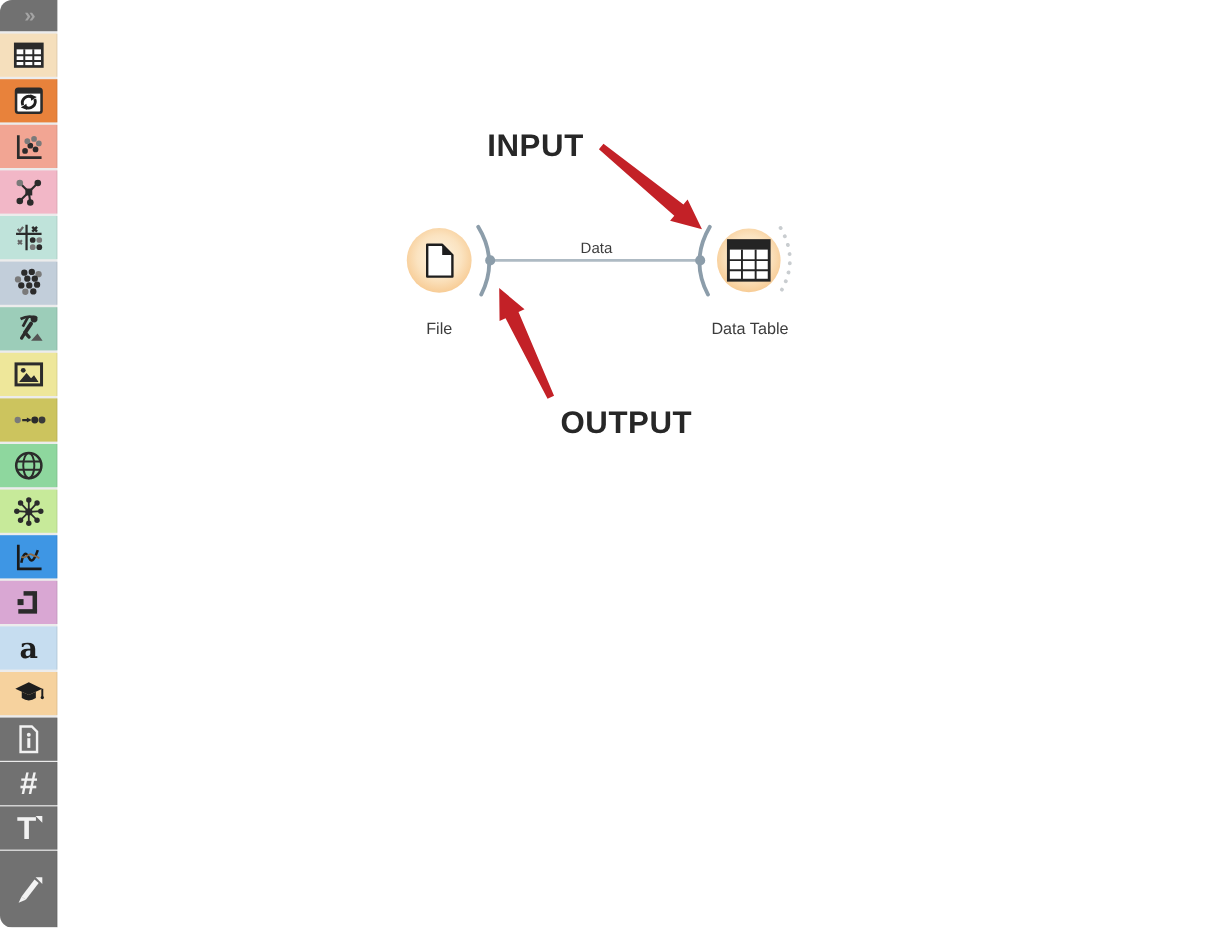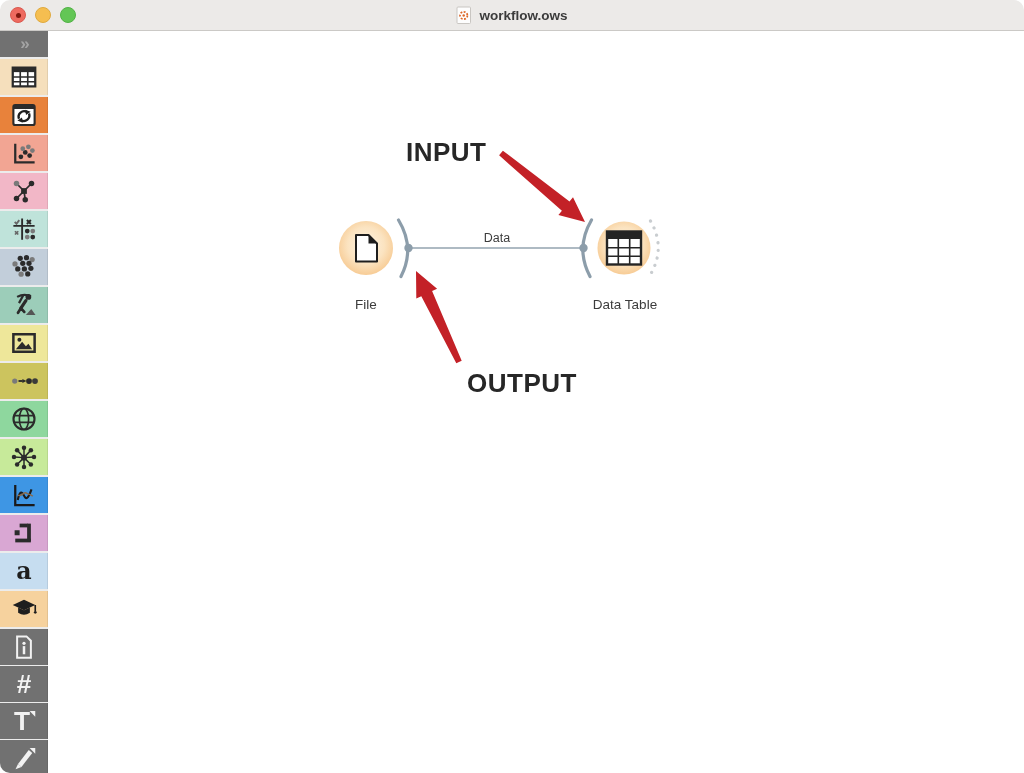--- a/index.html
+++ b/index.html
@@ -28,35 +28,20 @@
   .node-label{font-family:"Liberation Sans",sans-serif;font-size:13.5px;fill:var(--label-ink,#3C3C3C);}
   .link-label{font-family:"Liberation Sans",sans-serif;font-size:12.5px;fill:var(--label-ink,#3C3C3C);}
   .anno{font-family:"Liberation Sans",sans-serif;font-size:26px;font-weight:600;letter-spacing:0.5px;fill:var(--annotation-ink,#272727);}
   .glyph-icon{font-family:"Liberation Sans",sans-serif;font-weight:bold;}
 </style>
 </head>
 <body>
 
 <div class="window">
 
-  <div class="titlebar">
-    <div class="traffic">
-      <div class="tl close"></div>
-      <div class="tl min"></div>
-      <div class="tl max"></div>
-    </div>
-    <div class="title-wrap">
-      <svg width="16" height="19" viewBox="0 0 16 19">
-        <rect x="1" y="1" width="13.5" height="16.5" rx="1" fill="#FDFDFD" stroke="#C9C6C2" stroke-width="1"></rect>
-        <circle cx="7.7" cy="9.5" r="3.7" fill="none" stroke="#DD6727" stroke-width="1.7" stroke-dasharray="1.9 1.5"></circle>
-        <circle cx="7.7" cy="9.5" r="1.2" fill="#DD6727"></circle>
-      </svg>
-      <span class="title-text">workflow.ows</span>
-    </div>
-  </div>
 
   <div class="main">
 
     <aside class="toolbox">
       <div class="tb-header">
         <span>»</span>
       </div>
 
       <div class="cat" style="background: rgb(245, 223, 188);">
         <svg width="30" height="30" viewBox="0 0 24 24">

